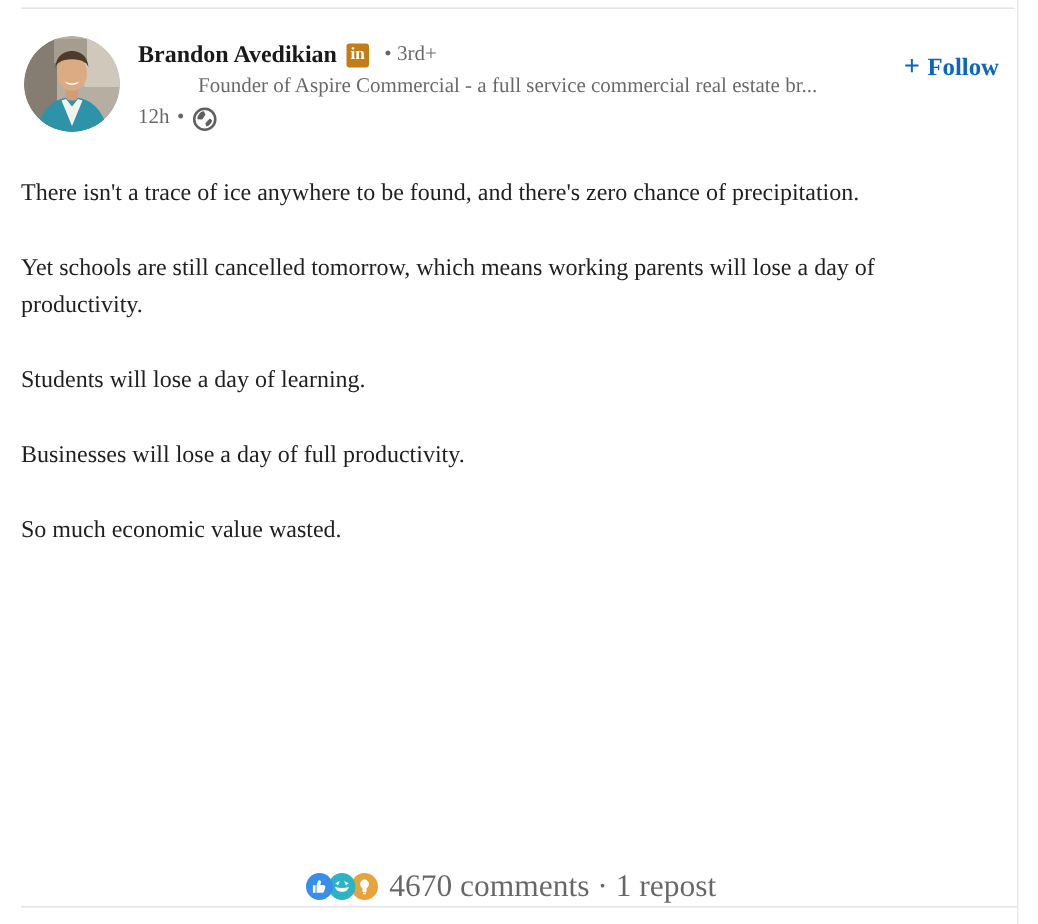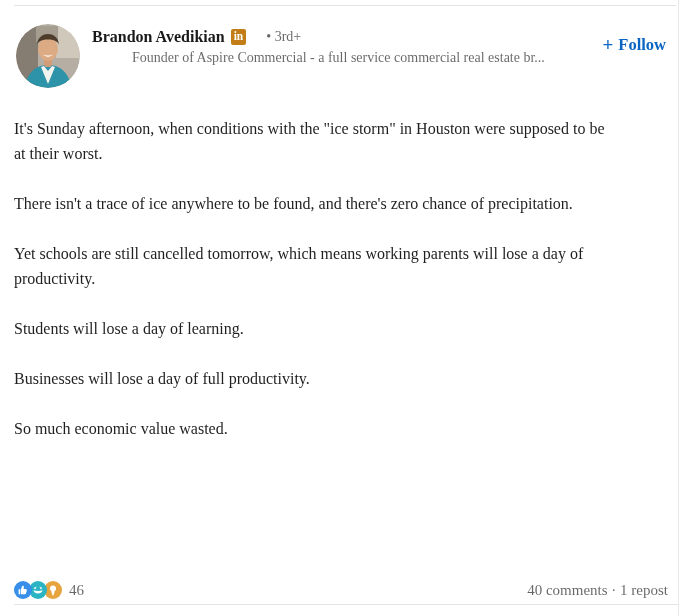--- a/index.html
+++ b/index.html
@@ -18,21 +18,21 @@
   .avatar{position:absolute;left:16px;top:24px;width:64px;height:64px;border-radius:50%;overflow:hidden;cursor:pointer;}
   .author-info{position:absolute;left:92px;top:27px;width:486px;}
   .name-row{display:flex;align-items:center;line-height:20px;white-space:nowrap;}
   .author-name{font-size:16px;font-weight:700;color:rgba(0,0,0,.9);cursor:pointer;}
   .premium-badge{
     display:inline-block;margin-left:6px;
     background:var(--premium_gold,#c37d16);color:#fff;
     font-size:11.5px;font-weight:700;
     padding:1px 3px 2px 3px;border-radius:2px;line-height:13px;
   }
-  .degree{margin-left:20px;font-size:14px;color:rgba(0,0,0,.6);}
+  .degree{margin-left:10px;font-size:14px;color:rgba(0,0,0,.6);}
   .headline{margin-top:2px;font-size:14px;color:rgba(0,0,0,.6);white-space:nowrap;overflow:hidden;line-height:18px;margin-left:40px;}
   .services-link{display:inline-block;margin-top:2px;font-size:14px;font-weight:700;line-height:18px;
     color:var(--accent_blue,#0a66c2);text-decoration:none;cursor:pointer;}
   .time-row{margin-top:3px;font-size:14px;color:rgba(0,0,0,.6);display:flex;align-items:center;line-height:18px;}
   .time-row .dot{margin:0 5px;}
   .globe-icon{display:inline-flex;align-items:center;}
 
   .follow-button{
     position:absolute;top:33px;right:22px;
     background:none;border:none;padding:2px 4px;
@@ -45,22 +45,22 @@
   
   .post-body{
     position:absolute;left:14px;top:116px;width:605px;
     font-size:16px;line-height:25px;color:rgba(0,0,0,.88);
   }
   .post-body p{margin:0 0 25px 0;}
 
   
   .social-bar{
     position:absolute;left:14px;right:24px;top:578px;height:24px;
-    display:flex;align-items:center;justify-content:space-between;
-    font-size:15px;color:rgba(0,0,0,.6);
+    display:flex;align-items:center;justify-content:center;
+    font-size:21px;color:rgba(0,0,0,.6);
   }
   .reactions{display:flex;align-items:center;cursor:pointer;}
   .reaction{width:18px;height:18px;border-radius:50%;display:inline-block;}
   .reaction + .reaction{margin-left:-3px;}
   .reaction.like{z-index:3;position:relative;}
   .reaction.funny{z-index:2;position:relative;}
   .reaction.insightful{z-index:1;position:relative;}
   .reactions-count{margin-left:7px;}
   .comments-reposts{cursor:pointer;}
 </style>
@@ -94,29 +94,39 @@
     </svg>
   </div>
 
   <div class="author-info">
     <div class="name-row">
       <span class="author-name">Brandon Avedikian</span>
       <span class="premium-badge">in</span>
       <span class="degree">• 3rd+</span>
     </div>
     <div class="headline">Founder of Aspire Commercial - a full service commercial real estate br...</div>
+    <div class="time-row">
+      <span>12h</span>
+      <span class="dot">•</span>
+      <span class="globe-icon">
+        <svg width="17" height="17" viewBox="0 0 16 16">
+          <circle cx="8" cy="8" r="6.6" fill="none" stroke="#5f5f5f" stroke-width="1.6"></circle>
+          <path d="M4.2 5.2 C5 3.6 6.6 2.8 7.6 3.1 L8.4 5.1 L6.4 8.2 L3.4 8.0 C3.3 7 3.6 6 4.2 5.2 Z" fill="#5f5f5f"></path>
+          <path d="M9.2 9.6 L11.2 7.6 L12.6 8.6 C12.3 10.5 10.9 12.1 9.0 12.6 L8.4 10.6 Z" fill="#5f5f5f"></path>
+        </svg>
+      </span>
+    </div>
   </div>
 
   <button class="follow-button">
     <span class="plus">+</span>
     <span>Follow</span>
   </button>
 
   <div class="post-body">
-    <p>It's Sunday afternoon, when conditions with the "ice storm" in Houston were supposed to be at their worst.</p>
     <p>There isn't a trace of ice anywhere to be found, and there's zero chance of precipitation.</p>
     <p>Yet schools are still cancelled tomorrow, which means working parents will lose a day of productivity.</p>
     <p>Students will lose a day of learning.</p>
     <p>Businesses will lose a day of full productivity.</p>
     <p>So much economic value wasted.</p>
   </div>
 
   <div class="social-bar">
     <div class="reactions">
       <span class="reaction like">
@@ -136,17 +146,17 @@
       <span class="reaction insightful">
         <svg width="18" height="18" viewBox="0 0 18 18">
           <circle cx="9" cy="9" r="9" fill="#e7a33e"></circle>
           <circle cx="9" cy="7.4" r="3" fill="#fff"></circle>
           <path d="M7.6 9.8 h2.8 v2.2 c0 .5-.4.9-.9.9 h-1 c-.5 0-.9-.4-.9-.9 Z" fill="#fff"></path>
           <rect x="7.9" y="13.2" width="2.2" height="1" rx=".5" fill="#fff"></rect>
         </svg>
       </span>
       <span class="reactions-count">46</span>
     </div>
-    <div class="comments-reposts">40 comments · 1 repost</div>
+    <div class="comments-reposts">70 comments · 1 repost</div>
   </div>
 
   <div class="bottom-sep"></div>
 </div>
 
 </body></html>

